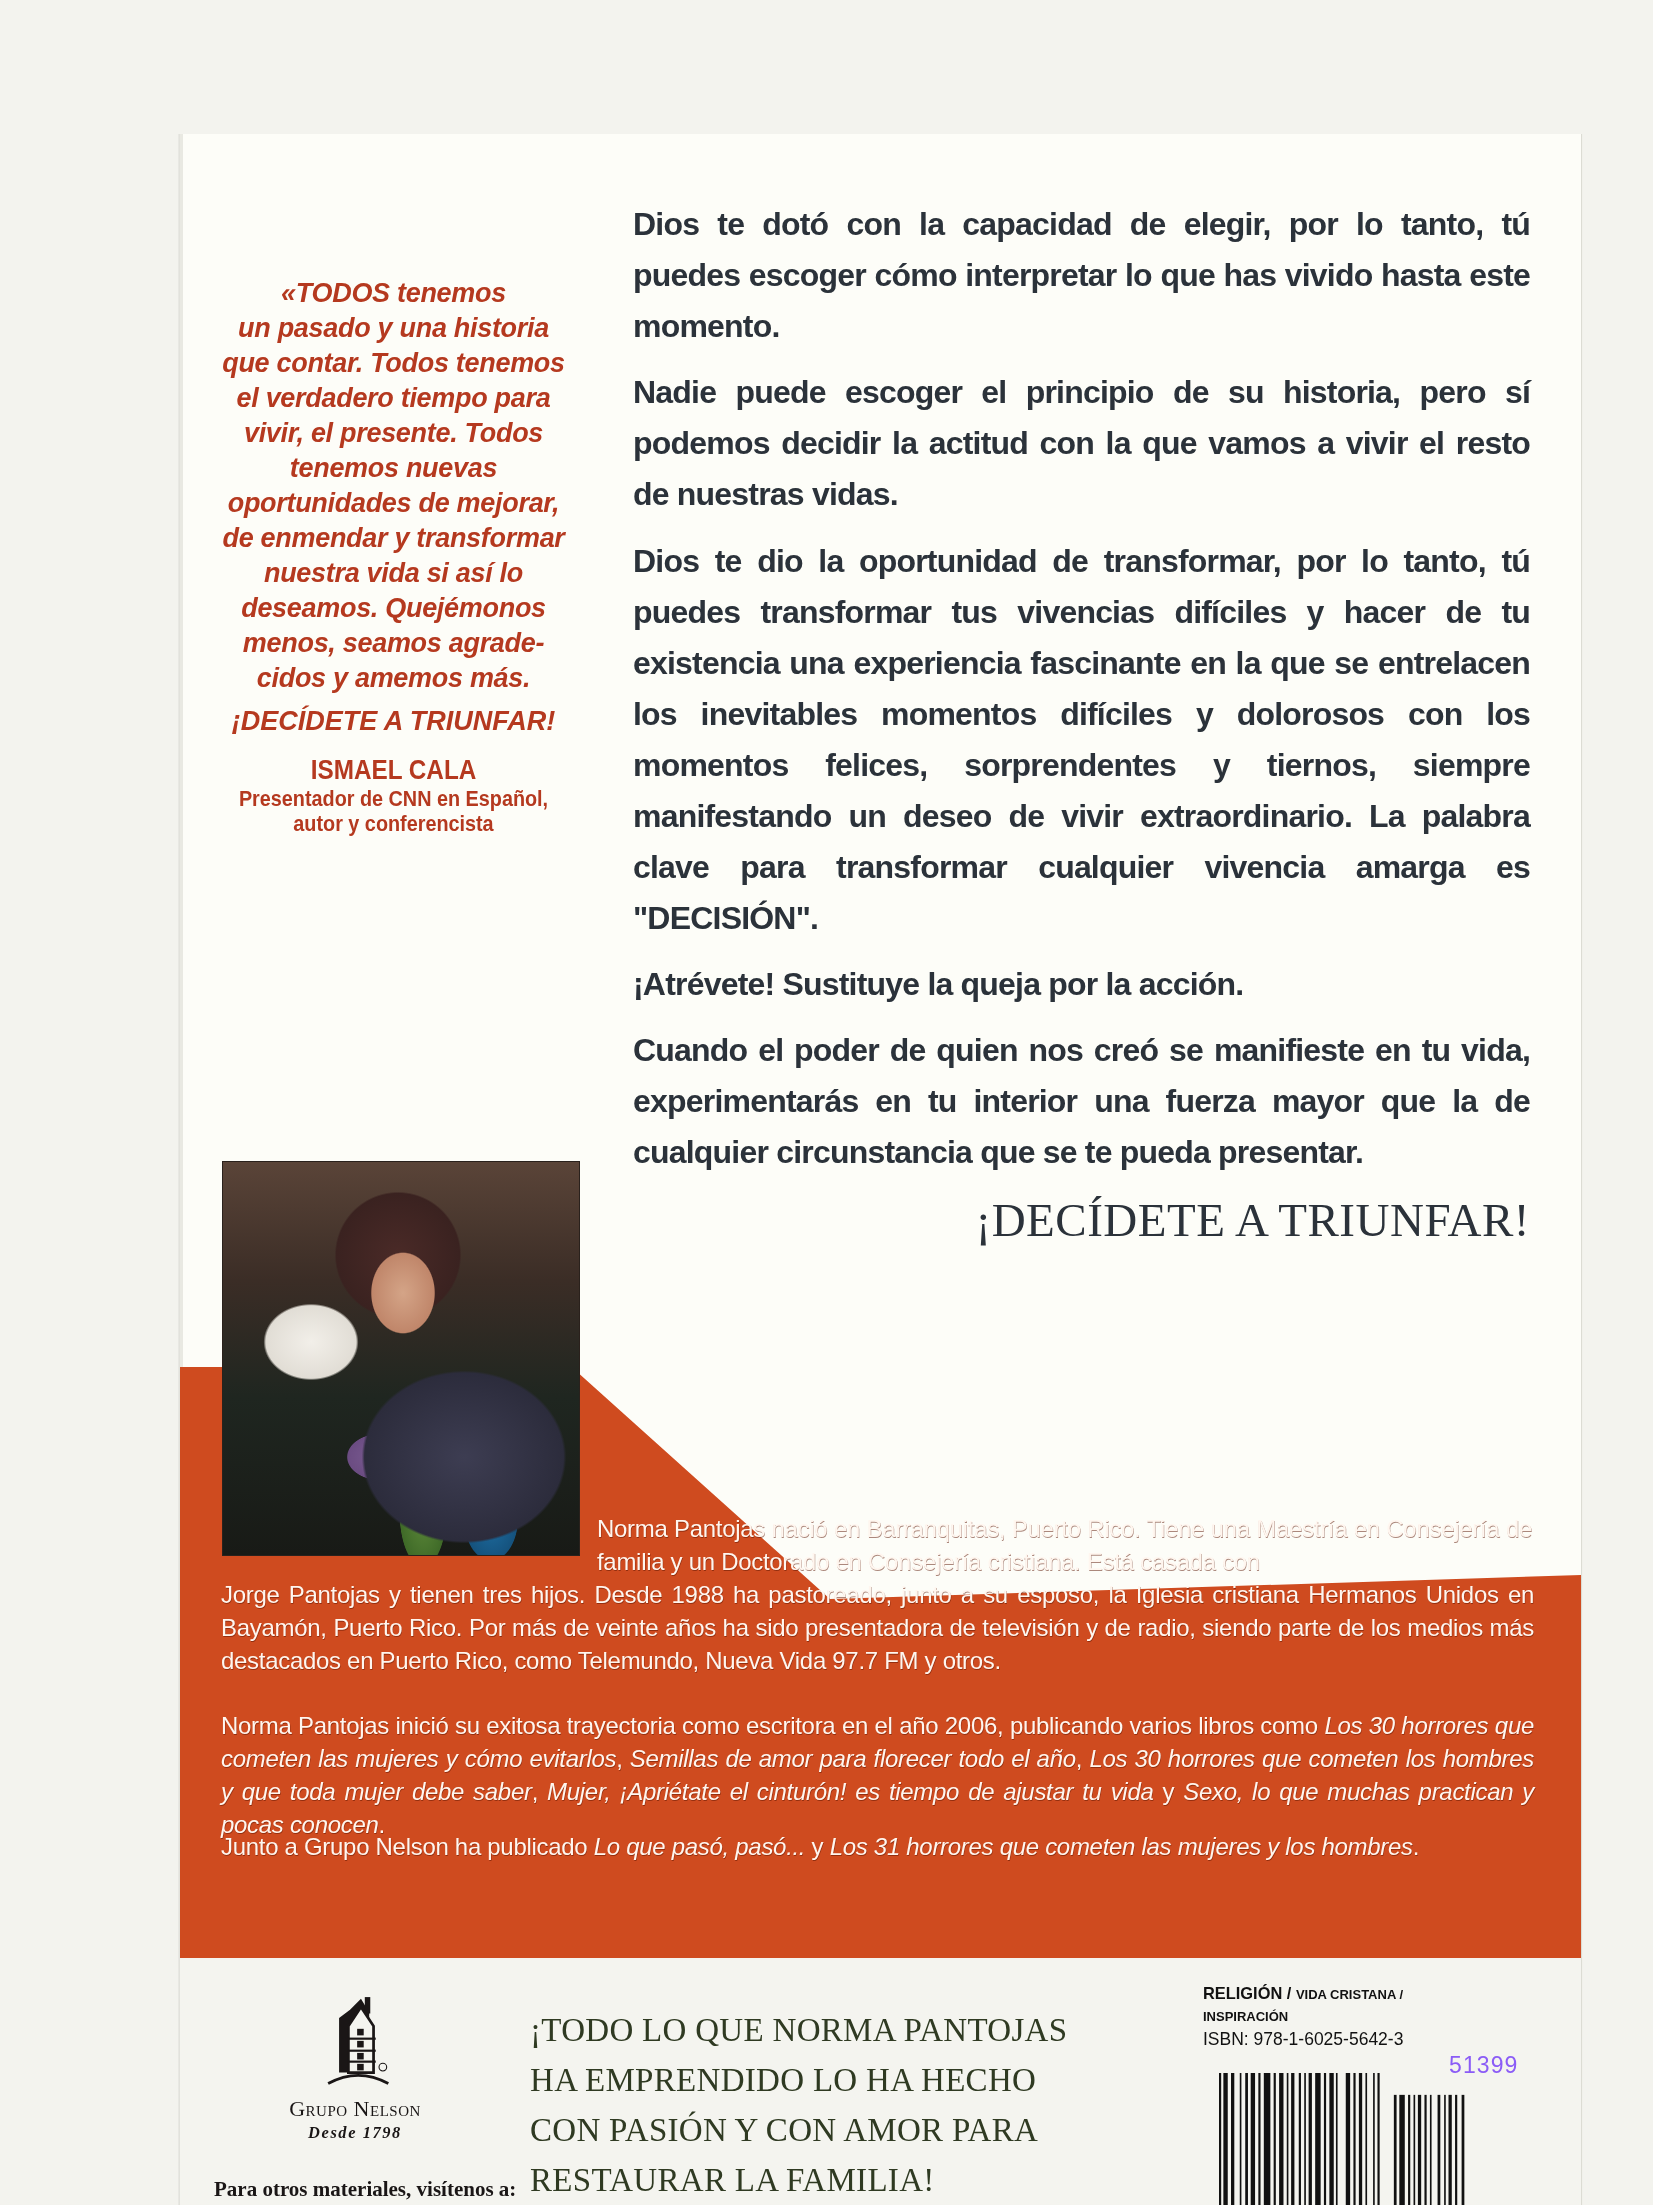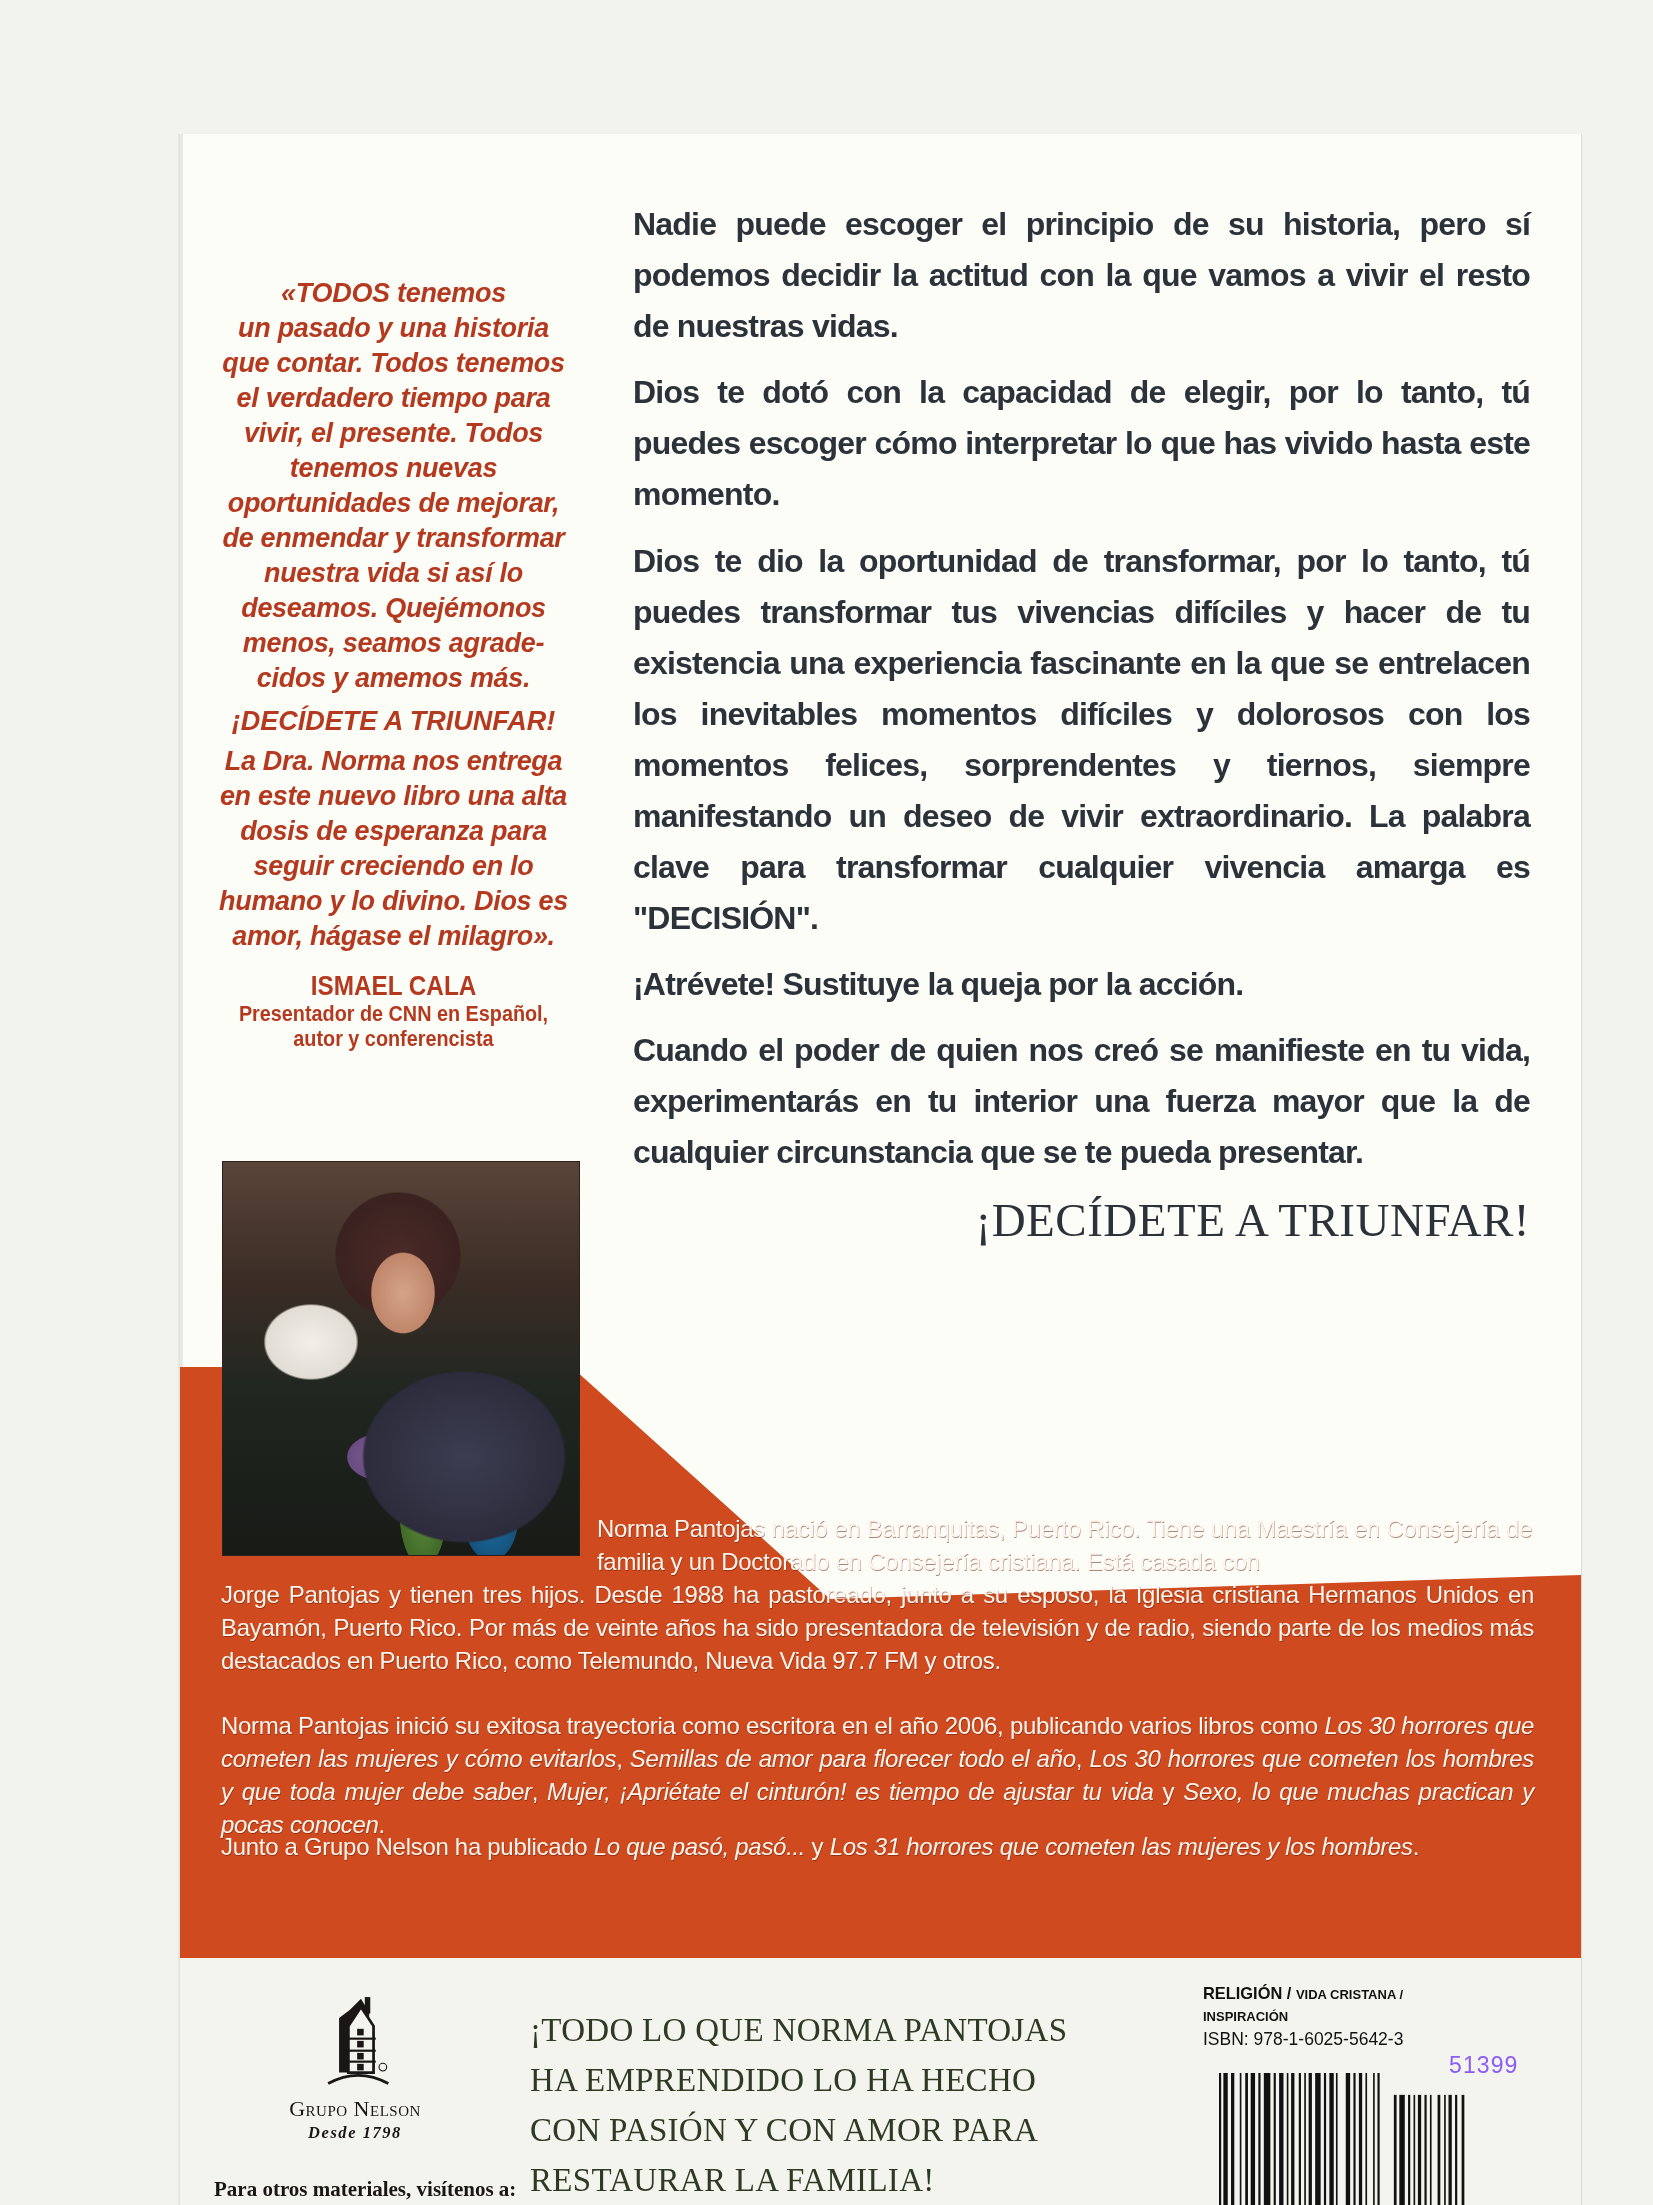--- a/index.html
+++ b/index.html
@@ -108,34 +108,28 @@
 el verdadero tiempo para
 vivir, el presente. Todos
 tenemos nuevas
 oportunidades de mejorar,
 de enmendar y transformar
 nuestra vida si así lo
 deseamos. Quejémonos
 menos, seamos agrade-
 cidos y amemos más.</div>
     <div class="quote-cta">¡DECÍDETE A TRIUNFAR!</div>
-    <div class="quote-text2">La Dra. Norma nos entrega
-en este nuevo libro una alta
-dosis de esperanza para
-seguir creciendo en lo
-humano y lo divino. Dios es
-amor, hágase el milagro».</div>
     <div class="quote-author">ISMAEL CALA</div>
     <div class="quote-role">Presentador de CNN en Español,
 autor y conferencista</div>
   </div>
 
   <div class="main-col">
+    <p>Dios te dotó con la capacidad de elegir, por lo tanto, tú puedes escoger cómo interpretar lo que has vivido hasta este momento.</p>
     <p>Nadie puede escoger el principio de su historia, pero sí podemos decidir la actitud con la que vamos a vivir el resto de nuestras vidas.</p>
-    <p>Dios te dotó con la capacidad de elegir, por lo tanto, tú puedes escoger cómo interpretar lo que has vivido hasta este momento.</p>
     <p>Dios te dio la oportunidad de transformar, por lo tanto, tú puedes transformar tus vivencias difíciles y hacer de tu existencia una experiencia fascinante en la que se entrelacen los inevitables momentos difíciles y dolorosos con los momentos felices, sorprendentes y tiernos, siempre manifestando un deseo de vivir extraordinario. La palabra clave para transformar cualquier vivencia amarga es "DECISIÓN".</p>
     <p>¡Atrévete! Sustituye la queja por la acción.</p>
     <p>Cuando el poder de quien nos creó se manifieste en tu vida, experimentarás en tu interior una fuerza mayor que la de cualquier circunstancia que se te pueda presentar.</p>
     <div class="sign-2">¡DECÍDETE A TRIUNFAR!</div>
   </div>
 
   <div class="orange"></div>
   <div class="white-cut"></div>
 
   <div class="photo" title="Norma Pantojas laughing, holding white orchids and pruning shears, wearing purple gloves"></div>

